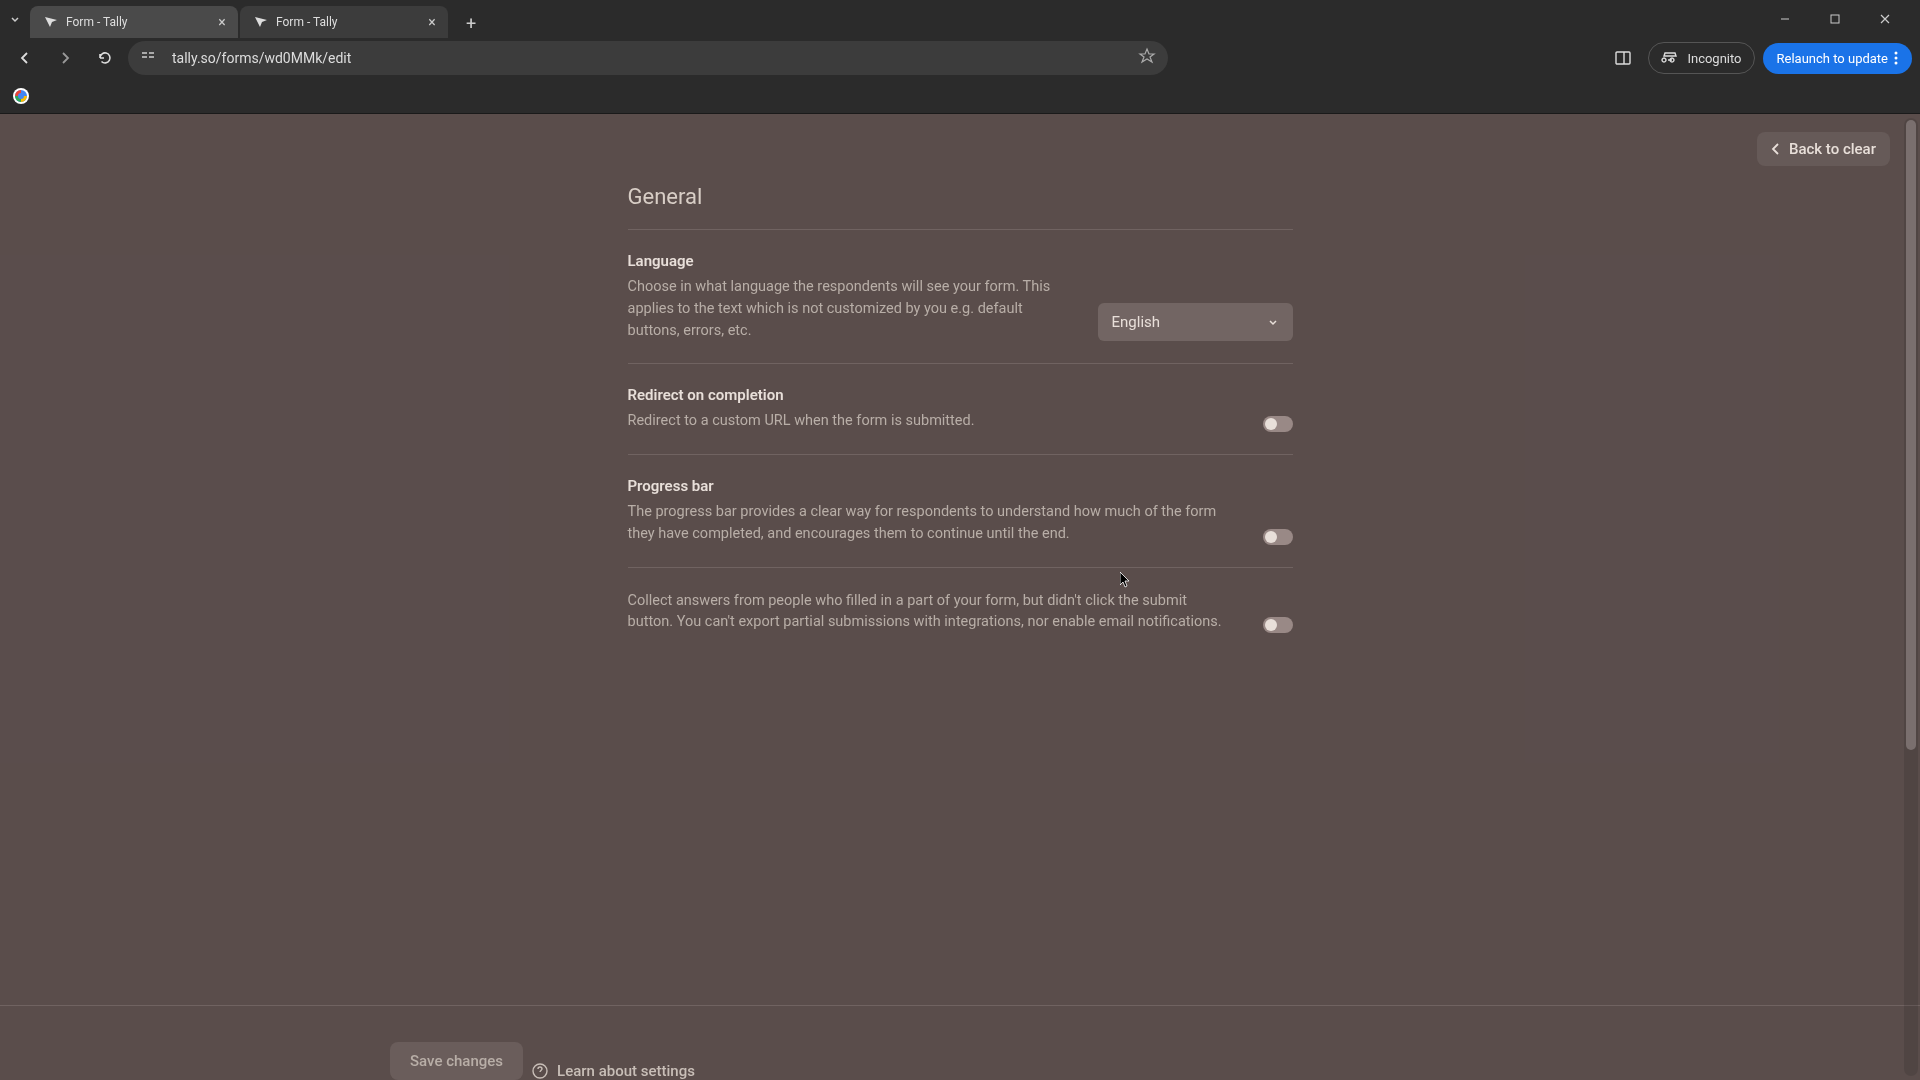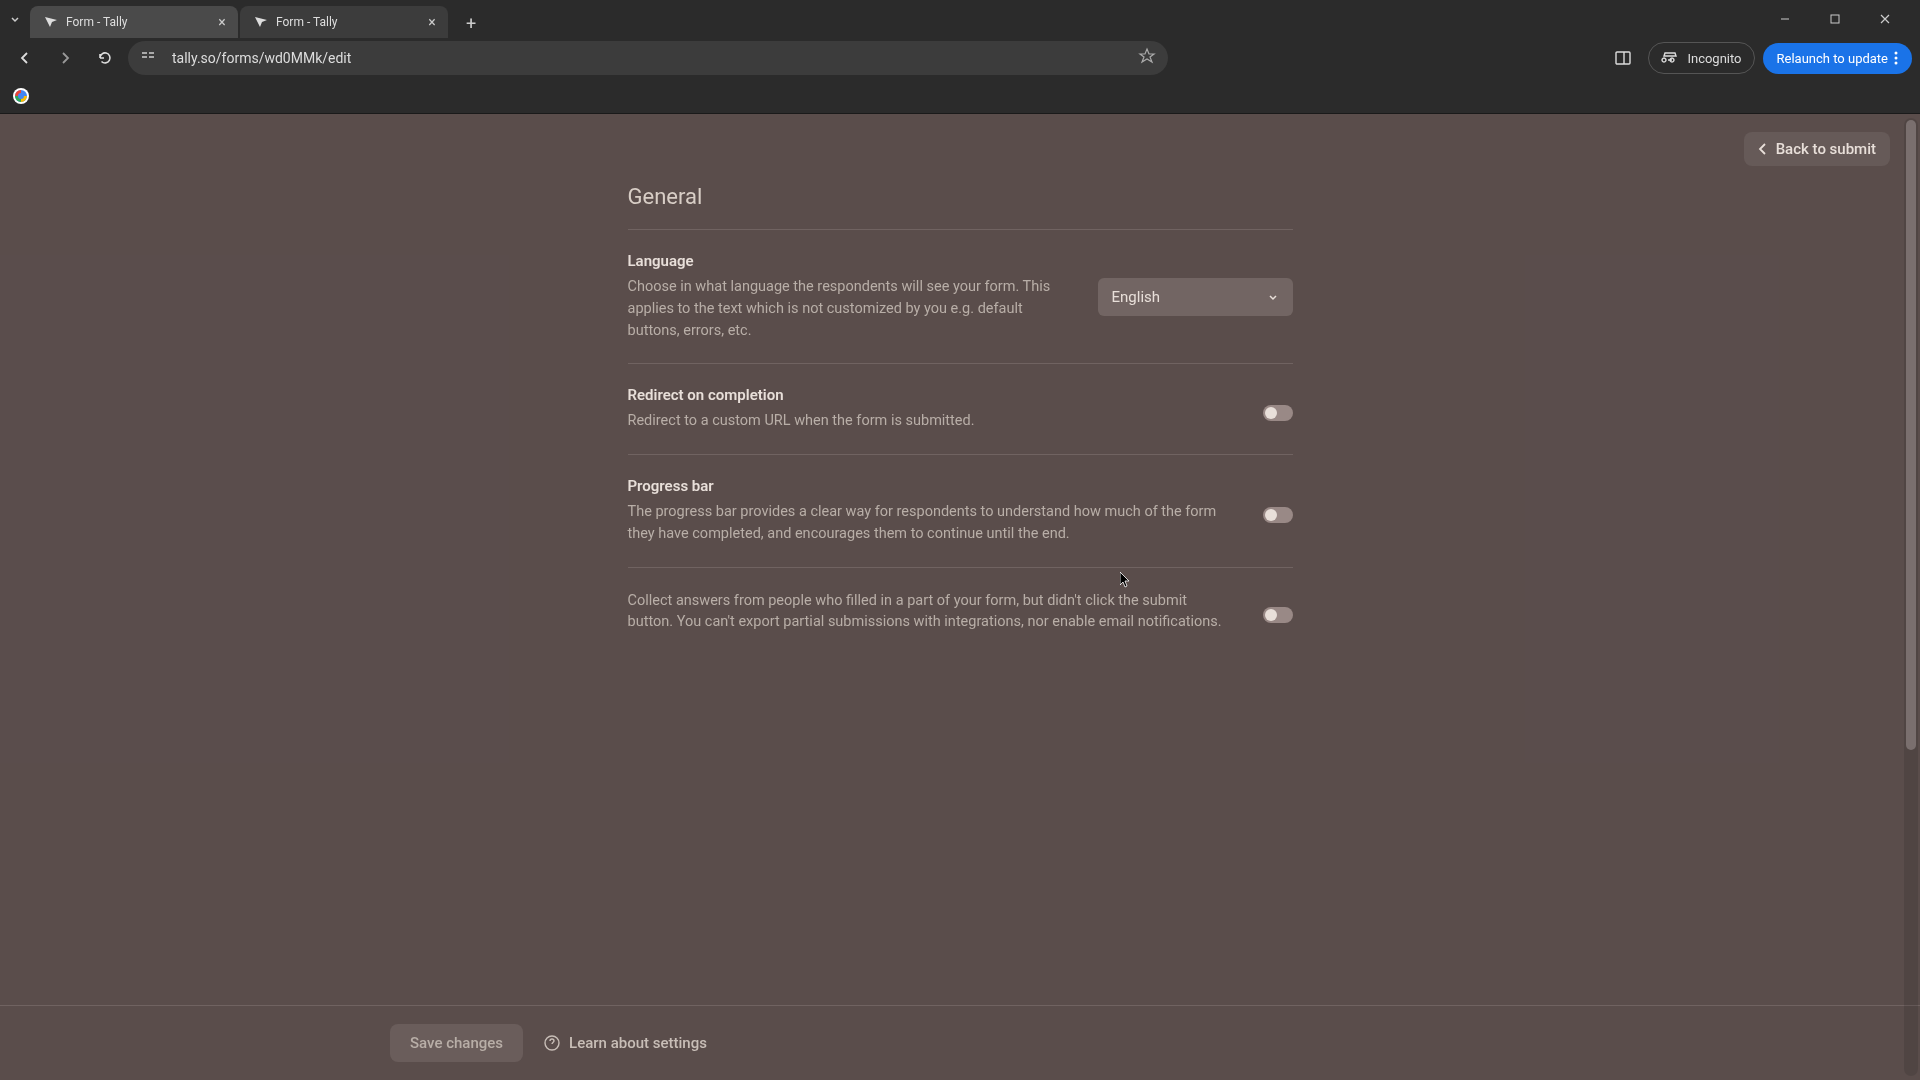--- a/index.html
+++ b/index.html
@@ -236,21 +236,21 @@
     }
     .section-title {
       font-size: 22px;
       font-weight: 400;
       color: #d8cec6;
       margin-bottom: 20px;
     }
     .setting-row {
       display: flex;
       justify-content: space-between;
-      align-items: center;
+      align-items: flex-end;
       padding: 22px 0;
       border-top: 1px solid rgba(200,190,185,0.2);
       gap: 30px;
     }
     .setting-text {
       flex: 1;
     }
     .setting-label {
       font-size: 15px;
       font-weight: 600;
@@ -306,23 +306,23 @@
     
     
     .footer-bar {
       position: absolute;
       bottom: 0;
       left: 0;
       right: 0;
       height: 75px;
       border-top: 1px solid rgba(200,190,185,0.2);
       display: flex;
-      align-items: center;
+      align-items: flex-end;
       padding-left: 390px;
-      gap: 20px;
+      gap: 8px;
       margin-top: 14px;
     }
     .save-btn {
       padding: 10px 20px;
       background: rgba(130,118,115,0.4);
       color: #b8aea7;
       font-size: 15px;
       font-weight: 500;
       border-radius: 8px;
     }
@@ -461,21 +461,21 @@
   </span>
 </div>
 
 <div class="page-content">
   <div class="page-overlay"></div>
 
   <div class="back-to-editor">
     <svg width="10" height="14" viewBox="0 0 10 14">
         <path d="M7 2L2 7l5 5" stroke="currentColor" stroke-width="1.8" fill="none"></path>
       </svg>
-    <span>Back to submit</span>
+    <span>Back to clear</span>
   </div>
 
   <div class="settings-container">
     <h2 class="section-title">General</h2>
 
     <div class="setting-row">
       <div class="setting-text">
         <div class="setting-label">Language</div>
         <div class="setting-desc">Choose in what language the respondents will see your form. This applies to the text which is not customized by you e.g. default buttons, errors, etc.</div>
       </div>

